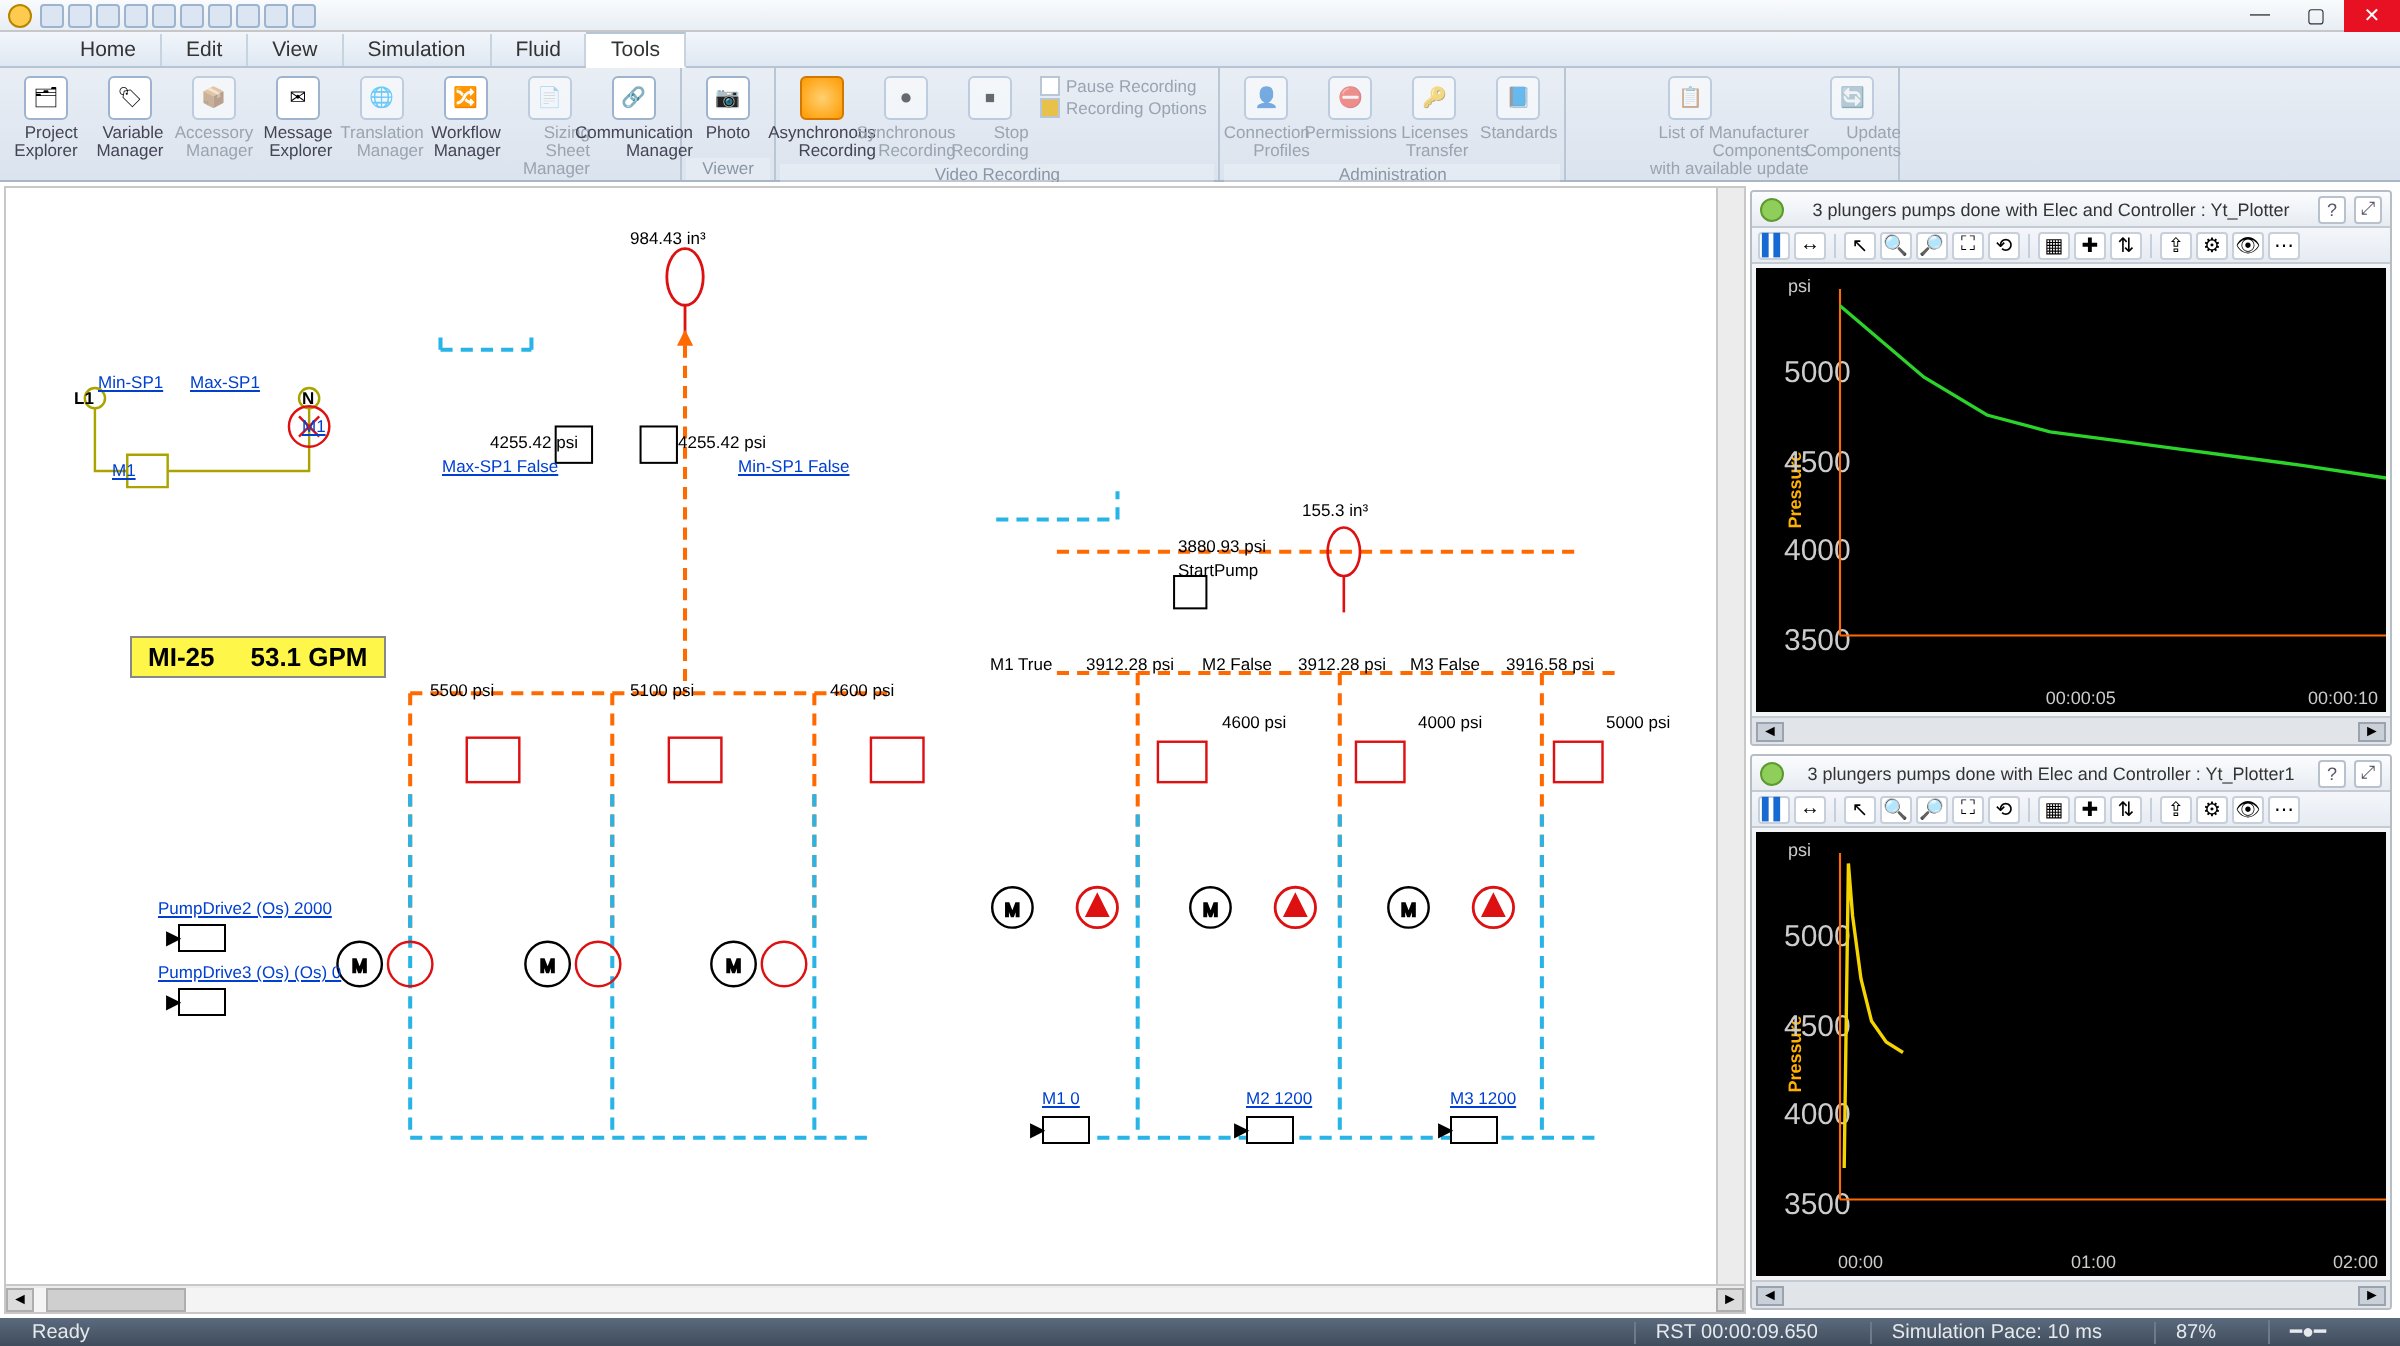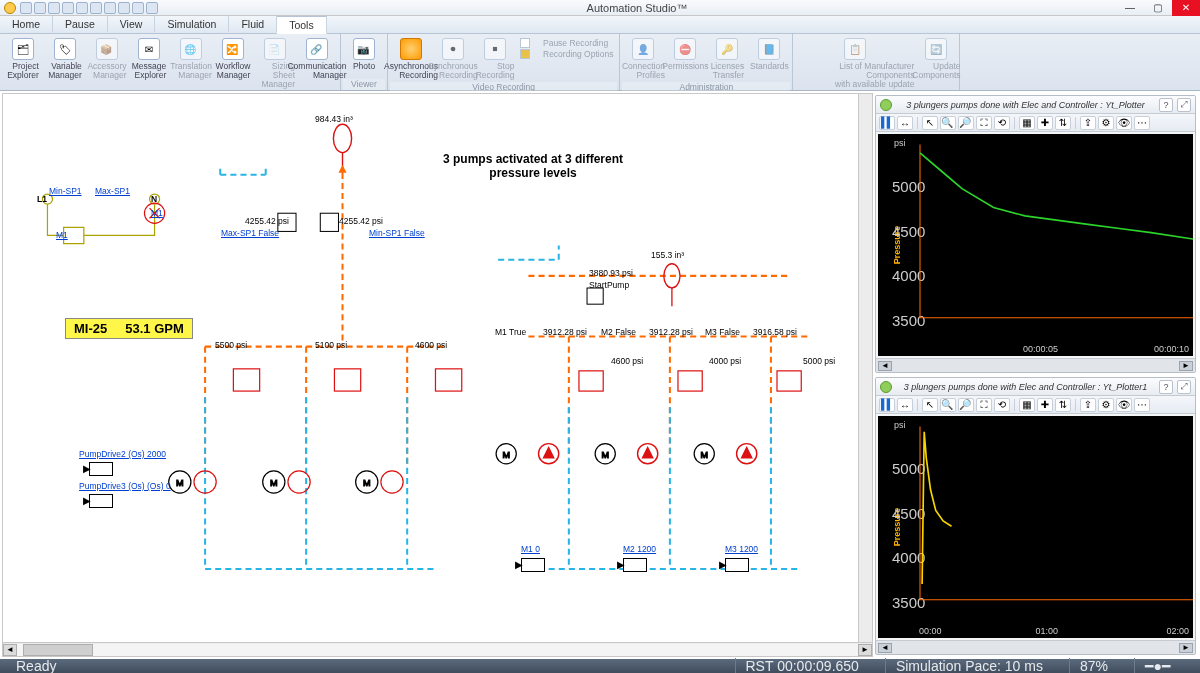--- a/index.html
+++ b/index.html
@@ -10,72 +10,72 @@
     .title-left  { display: flex; align-items:center; gap:4px; padding-left:4px; }
     .title-left .appicon { width:12px; height:12px; border-radius:50%; background:#ffcb4e; border:1px solid #b78600;}
     .title-left .qa { display:flex; gap:2px;}
     .title-left .qa span { width:12px; height:12px; background:#dce6f2; border:1px solid #9db3ce; border-radius:2px;}
     .title-center { flex:1; text-align:center; font-size:11px; color:#444; }
     .win-btns { display:flex; }
     .win-btn { width:28px; height:16px; display:flex; align-items:center; justify-content:center; font-size:10px; color:#333; }
     .win-close { background:#e81123; color:#fff; }
 
     
-    .menu-row { height: 18px; background: linear-gradient(#f2f6fb,#dfe8f2); display:flex; align-items:flex-start; border-bottom:1px solid #b7c4d3;}
+    .menu-row { height: 18px; background: linear-gradient(#f2f6fb,#dfe8f2); display:flex; align-items:center; border-bottom:1px solid #b7c4d3;padding-left:28px;}
     .menu-tab { padding: 2px 12px; font-size:10.5px; color:#333; border-right:1px solid #c8d3e0; display:flex; align-items:center; cursor:pointer;}
     .menu-tab.active { background:#fff; border-top:1px solid #b7c4d3; border-bottom:1px solid #fff; position:relative; top:0; font-weight:500;}
 
     
     .ribbon { height: 57px; background: linear-gradient(#e9eef5,#dbe3ee); display:flex; border-bottom:1px solid #a9b6c6;}
     .ribbon-group { border-right:1px solid #b9c6d5; display:flex; flex-direction:column; padding:2px 2px 0 2px;}
     .ribbon-group .items { flex:1; display:flex; gap:0; align-items:flex-start;}
     .ribbon-item { width:42px; display:flex; flex-direction:column; align-items:center; padding:2px 1px; cursor:pointer;}
     .ribbon-item .ic { width:22px; height:22px; background:#fff; border:1px solid #9db3ce; border-radius:3px; display:flex; align-items:center; justify-content:center;}
     .ribbon-item .lbl { font-size:8.5px; color:#445; text-align:right; line-height:9px; margin-top:2px;}
     .ribbon-item.dim .lbl { color:#9aa4b0;}
     .ribbon-item.dim .ic { opacity:.55;}
     .ribbon-group .grp-label { height:11px; text-align:center; font-size:8.5px; color:#8a96a5; background:rgba(255,255,255,.25);}
     .ribbon-sub { display:flex; flex-direction:column; gap:1px; padding:2px 4px; justify-content:center;}
-    .ribbon-sub .line { font-size:8.5px; color:#9aa4b0; white-space:nowrap; display:flex; align-items:center; gap:13px;}
+    .ribbon-sub .line { font-size:8.5px; color:#9aa4b0; white-space:nowrap; display:flex; align-items:center; gap:3px;}
     .ribbon-sub .line .mini { width:10px; height:10px; border:1px solid #b9c6d5; background:#fff;}
 
     
     .workspace { position:absolute; top:91px; left:0; right:0; bottom:14px; background:#fff; display:flex; }
     .canvas-wrap { flex:1; position:relative; border:1px solid #c8c8c8; margin:2px; overflow:hidden;}
     .canvas { position:absolute; inset:0; background:#fff;}
     .canvas svg { position:absolute; inset:0; }
 
     .yellow-label { position:absolute; background:#fff64a; border:1px solid #888; padding:2px 8px; font-weight:bold; font-size:13px; display:flex; gap:18px;}
     .diagram-title { position:absolute; font-weight:bold; font-size:12px; text-align:center; line-height:14px;}
     .link-text { position:absolute; font-size:8.5px; color:#0040d0; text-decoration:underline; cursor:pointer;}
     .val-text  { position:absolute; font-size:8.5px; color:#000; white-space:nowrap;}
     .ctrl-block { position:absolute; width:24px; height:14px; border:1px solid #000; background:#fff;}
     .ctrl-block::before { content:"▶"; position:absolute; left:-7px; top:0; font-size:10px;}
 
     
     .plotters { width:325px; display:flex; flex-direction:column; gap:4px; padding:4px 4px 4px 0;}
     .plotter { flex:1; border:1px solid #b6bdc5; background:#f3f5f7; display:flex; flex-direction:column; border-radius:2px; overflow:hidden;}
     .plotter-hdr { height:18px; display:flex; align-items:center; padding:0 4px; background:linear-gradient(#fbfcfe,#e7ecf2); border-bottom:1px solid #c4cbd3; gap:4px;}
     .plotter-hdr .play { width:12px; height:12px; border-radius:50%; background:#8fce5a; border:1px solid #5c9a2e;}
-    .plotter-hdr .ttl { flex:1; font-size:9px; color:#333; text-align:center;font-style:italic;}
+    .plotter-hdr .ttl { flex:1; font-size:9px; color:#333; text-align:center;}
     .plotter-hdr .hbtn { width:14px; height:14px; border:1px solid #b9c2cc; background:#fff; border-radius:2px; font-size:9px; display:flex; align-items:center; justify-content:center; color:#556;}
     .plotter-tb { height:18px; background:linear-gradient(#f4f6fa,#e6ebf2); border-bottom:1px solid #c4cbd3; display:flex; align-items:center; gap:2px; padding:0 3px;}
     .plotter-tb .tbtn { width:16px; height:14px; border:1px solid #c6cfda; background:#fff; border-radius:2px; display:flex; align-items:center; justify-content:center;}
     .plotter-tb .pause { color:#1769d4; font-weight:bold; letter-spacing:-2px;}
     .plotter-tb .sep { width:1px; height:12px; background:#c6cfda; margin:0 2px;}
     .plot-area { flex:1; background:#000; position:relative; margin:2px;}
     .plot-area .ylabel { position:absolute; left:0; top:50%; transform:translateY(-50%) rotate(-90deg); transform-origin:center; color:#ffb000; font-size:9px; font-weight:bold;}
     .plot-area .yunit { position:absolute; left:16px; top:4px; color:#ccc; font-size:9px;}
     .plot-area .tick { position:absolute; left:14px; color:#ccc; font-size:15px;}
     .plot-area .xt { position:absolute; bottom:2px; color:#ccc; font-size:9px;}
     .plot-scroll { height:14px; background:#e1e5ea; border-top:1px solid #c4cbd3; display:flex; align-items:center; justify-content:space-between; padding:0 2px;}
     .plot-scroll .arr { width:14px; height:10px; background:#c9d0d8; border:1px solid #9aa3ae; font-size:8px; display:flex; align-items:center; justify-content:center;}
 
     
-    .status-bar { position:absolute; left:0; right:0; bottom:0; height:14px; background:linear-gradient(#5b6a7d,#3f4c5c); color:#e6e9ee; font-size:14px; display:flex; align-items:center; padding:0 6px; gap:16px;}
+    .status-bar { position:absolute; left:0; right:0; bottom:0; height:14px; background:linear-gradient(#5b6a7d,#3f4c5c); color:#e6e9ee; font-size:10px; display:flex; align-items:center; padding:0 6px; gap:16px;}
     .status-bar .spacer { flex:1;}
     .status-cell { padding:0 10px; border-left:1px solid #6b7a8c;}
     .status-cell.first { border:none; }
 
     
     .h-scroll { position:absolute; left:0; right:0; bottom:0; height:14px; background:#ececec; border-top:1px solid #c8c8c8; display:flex; align-items:center;}
     .h-scroll .arr { width:14px; height:12px; background:#dcdcdc; border:1px solid #aeaeae; display:flex; align-items:center; justify-content:center; font-size:8px;}
     .h-scroll .track { flex:1; height:12px; background:#f4f4f4; position:relative;}
     .h-scroll .thumb { position:absolute; top:0; bottom:0; left:6px; width:70px; background:#cfcfcf; border:1px solid #aeaeae;}
     .v-scroll { position:absolute; top:0; bottom:14px; right:0; width:14px; background:#ececec; border-left:1px solid #c8c8c8;}
@@ -92,31 +92,30 @@
       <span></span>
       <span></span>
       <span></span>
       <span></span>
       <span></span>
       <span></span>
       <span></span>
       <span></span>
     </div>
   </div>
-  <div class="title-center">Automation Studio™</div>
   <div class="win-btns">
     <div class="win-btn">—</div>
     <div class="win-btn">▢</div>
     <div class="win-btn win-close">✕</div>
   </div>
 </div>
 
 <div class="menu-row">
   <div class="menu-tab">Home</div>
-  <div class="menu-tab">Pause</div>
+  <div class="menu-tab">Edit</div>
   <div class="menu-tab">View</div>
   <div class="menu-tab">Simulation</div>
   <div class="menu-tab">Fluid</div>
   <div class="menu-tab active">Tools</div>
 </div>
 
 <div class="ribbon">
 
   <div class="ribbon-group">
     <div class="items">
@@ -321,23 +320,20 @@
         <g stroke="#d11" stroke-width="1.4" fill="#d11">
           <circle cx="540" cy="356" r="10" fill="none"></circle>
             <polygon points="540,350 535,360 545,360"></polygon>
           <circle cx="638" cy="356" r="10" fill="none"></circle>
             <polygon points="638,350 633,360 643,360"></polygon>
           <circle cx="736" cy="356" r="10" fill="none"></circle>
             <polygon points="736,350 731,360 741,360"></polygon>
         </g>
       </svg>
 
-      <div class="diagram-title" style="left:420px; top:58px; width:220px;">
-        <span>3 pumps activated at 3 different</span><br><span>pressure levels</span>
-      </div>
       <div class="val-text" style="left:312px; top:20px;">984.43 in³</div>
       <div class="val-text" style="left:648px; top:156px;">155.3 in³</div>
 
       <div class="link-text" style="left:46px; top:92px;">Min-SP1</div>
       <div class="link-text" style="left:92px; top:92px;">Max-SP1</div>
       <div class="val-text" style="left:34px; top:100px; font-weight:bold;">L1</div>
       <div class="val-text" style="left:148px; top:100px; font-weight:bold;">N</div>
       <div class="link-text" style="left:148px; top:114px;">M1</div>
       <div class="val-text" style="left:53px; top:136px; font-size:8.5px; text-decoration:underline; color:#0040d0">M1</div>
 

